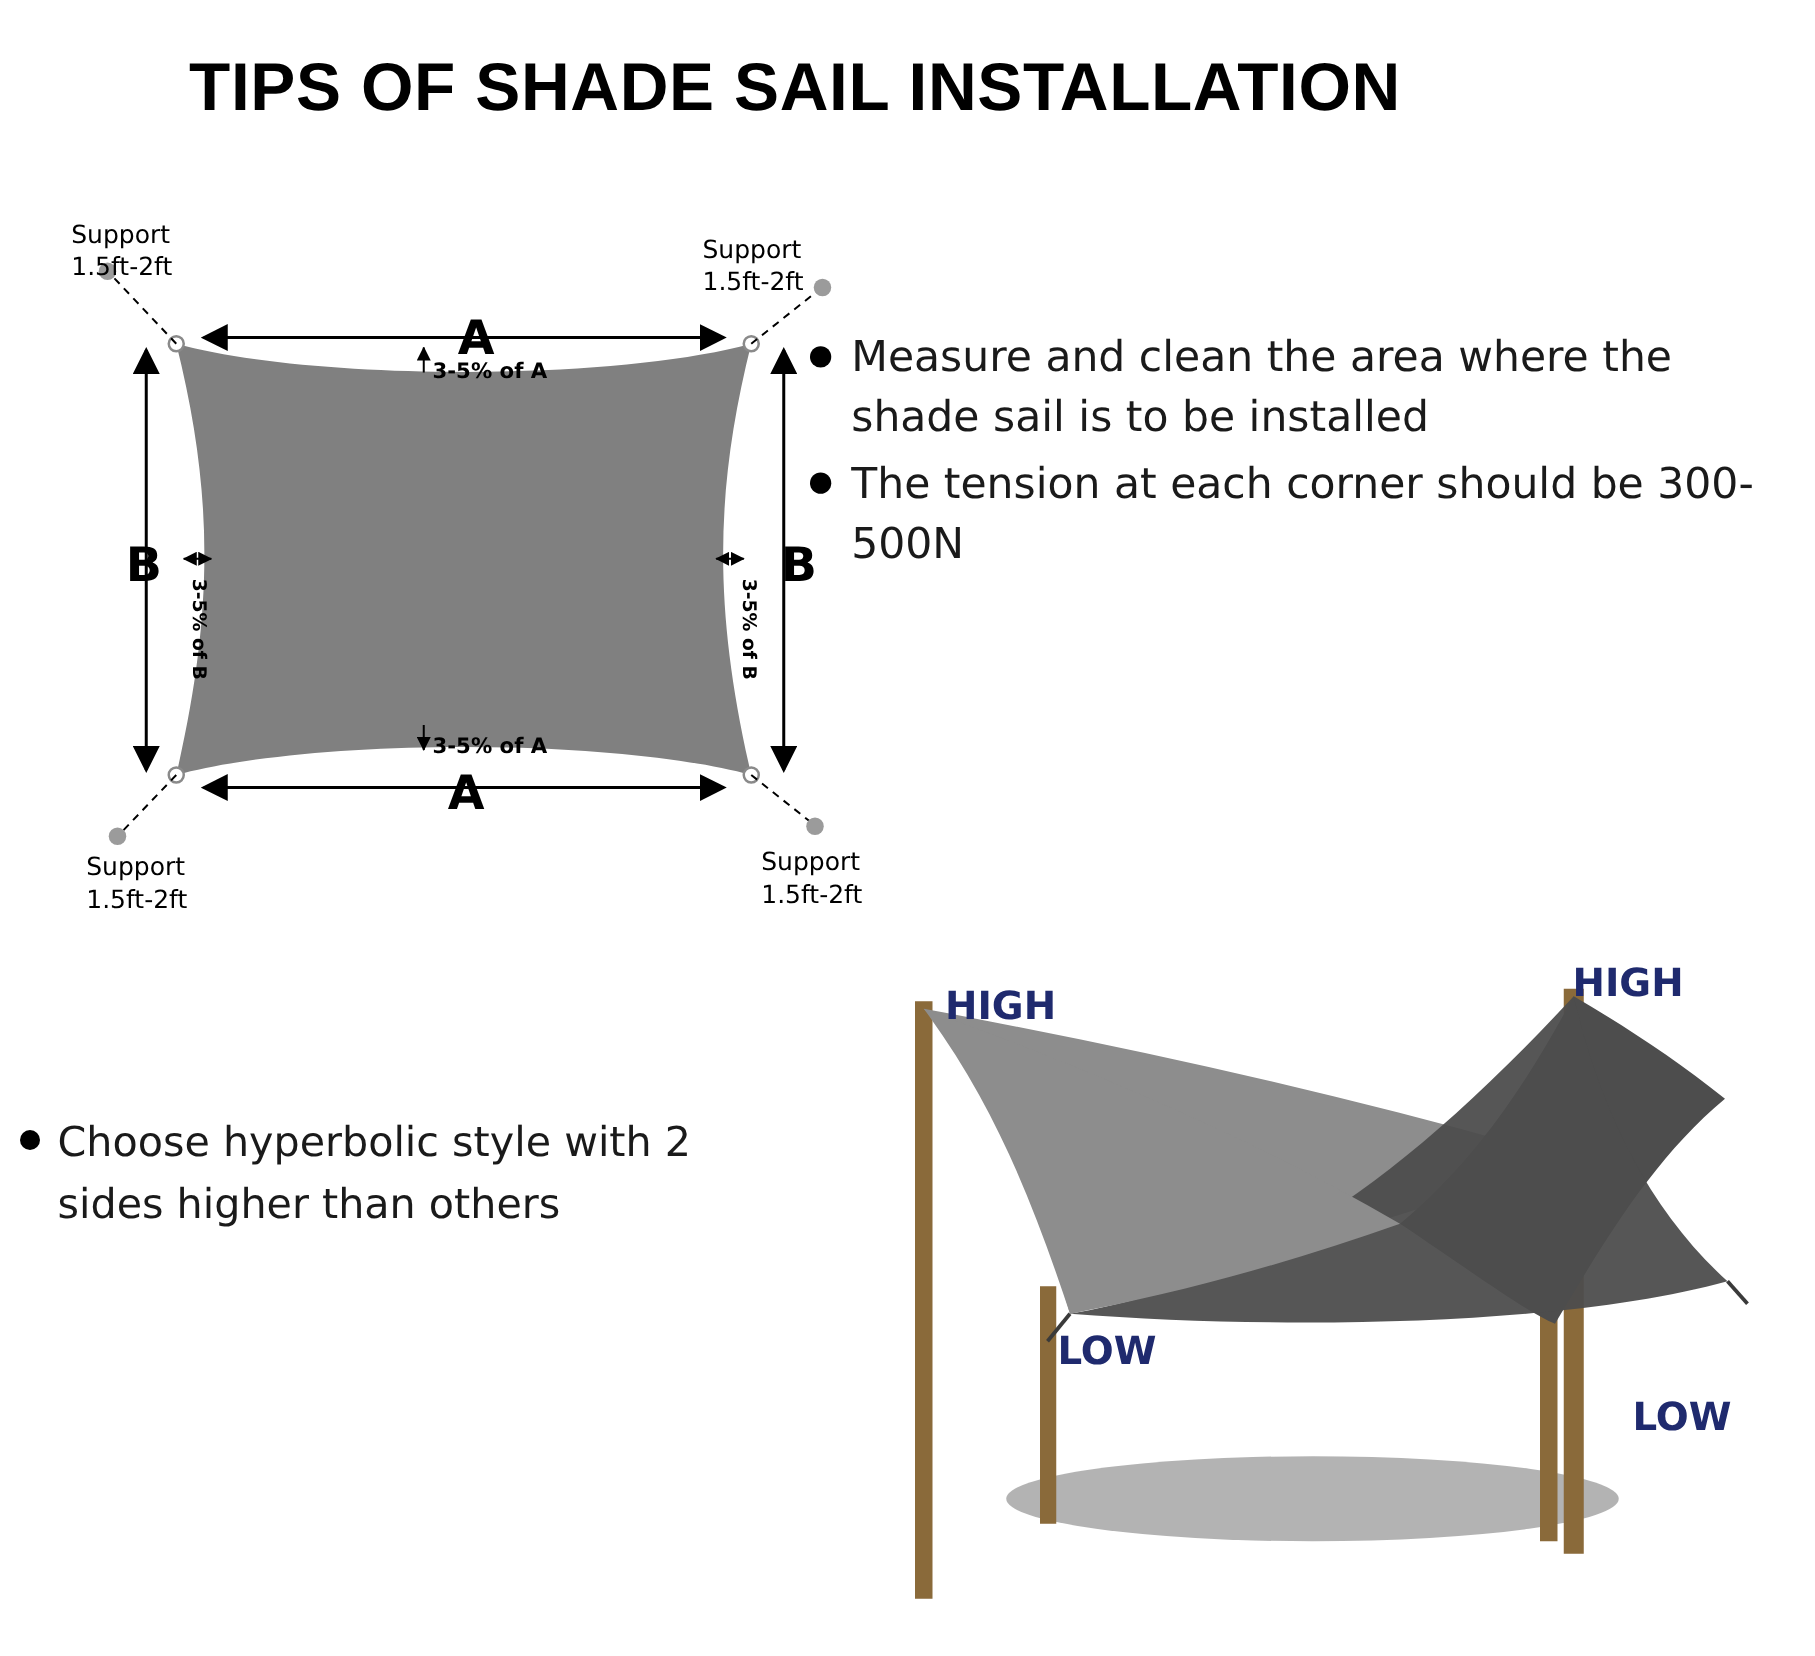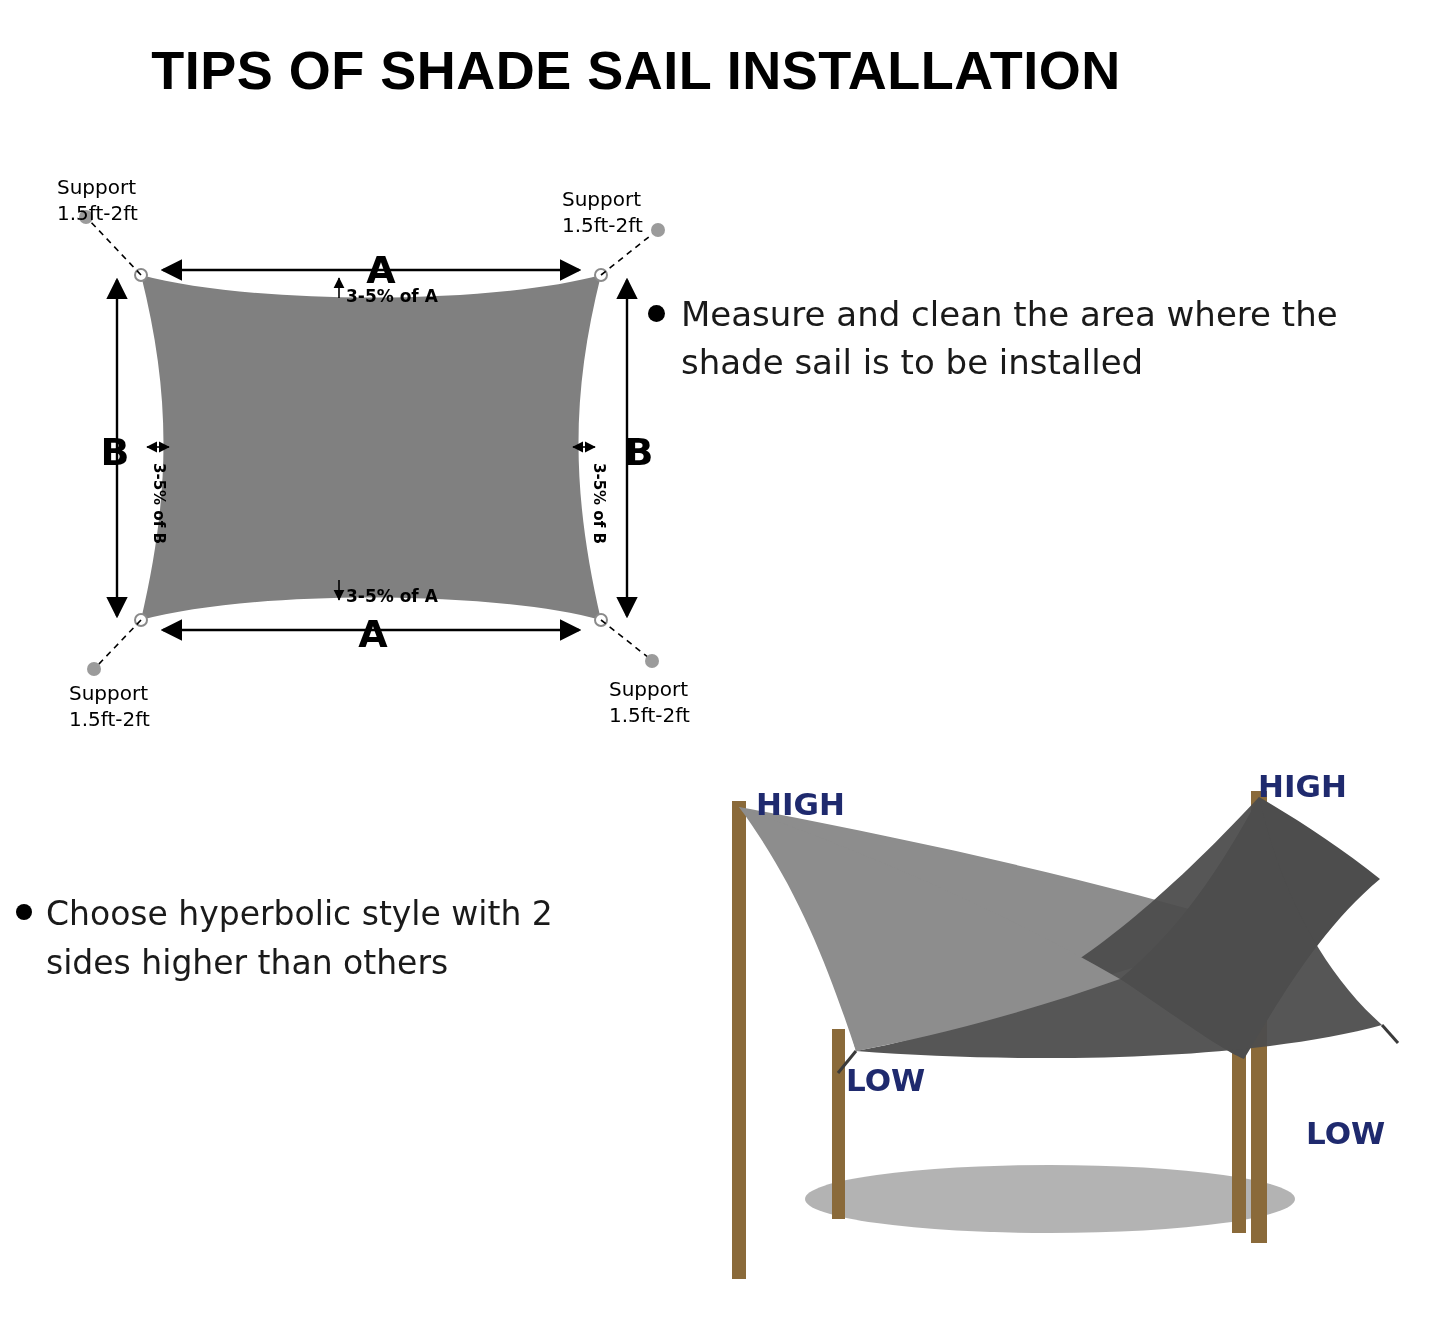--- a/index.html
+++ b/index.html
@@ -40,21 +40,20 @@
     height: 590px;
     padding-left: 40px;
   }
 
   
   #bullets-top {
     position: absolute;
     left: 648px;
     top: 262px;
     width: 800px;
-    margin-top: 28px;
   }
   #bullets-bottom {
     position: absolute;
     left: 0px;
     top: 890px;
     width: 620px;
     padding-left: 16px;
   }
   .bullet-row {
     display: flex;
@@ -183,20 +182,24 @@
     <text class="lbl" x="113" y="313" font-size="15" font-weight="bold" fill="#000" transform="rotate(90 113 313)">3-5% of B</text>
     <text class="lbl" x="553" y="313" font-size="15" font-weight="bold" fill="#000" transform="rotate(90 553 313)">3-5% of B</text>
   </svg>
 </div>
 
 <div id="bullets-top">
   <div class="bullet-row">
     <span class="bullet-dot"></span>
     <span class="bullet-text">Measure and clean the area where the shade sail is to be installed</span>
   </div>
+  <div class="bullet-row">
+    <span class="bullet-dot"></span>
+    <span class="bullet-text">The tension at each corner should be 300-500N</span>
+  </div>
 </div>
 
 <div id="bullets-bottom">
   <div class="bullet-row">
     <span class="bullet-dot"></span>
     <span class="bullet-text">Choose hyperbolic style with 2 sides higher than others</span>
   </div>
 </div>
 
 <div id="diagram-hyper">

